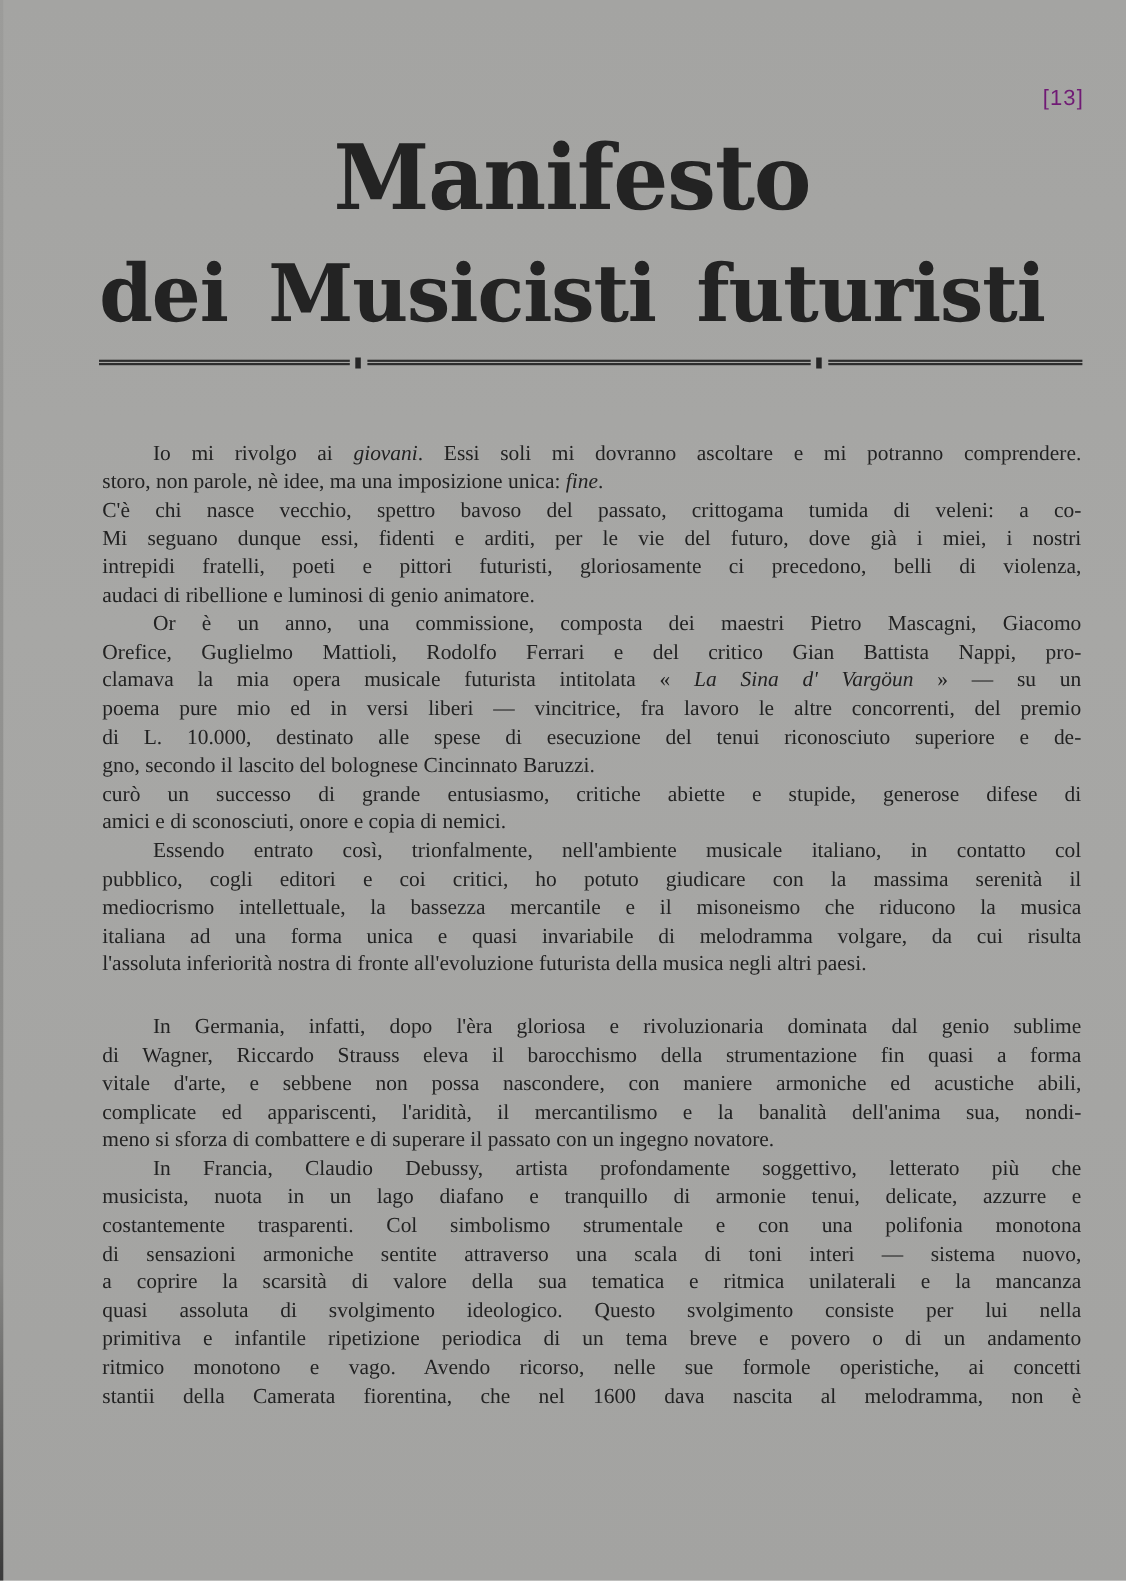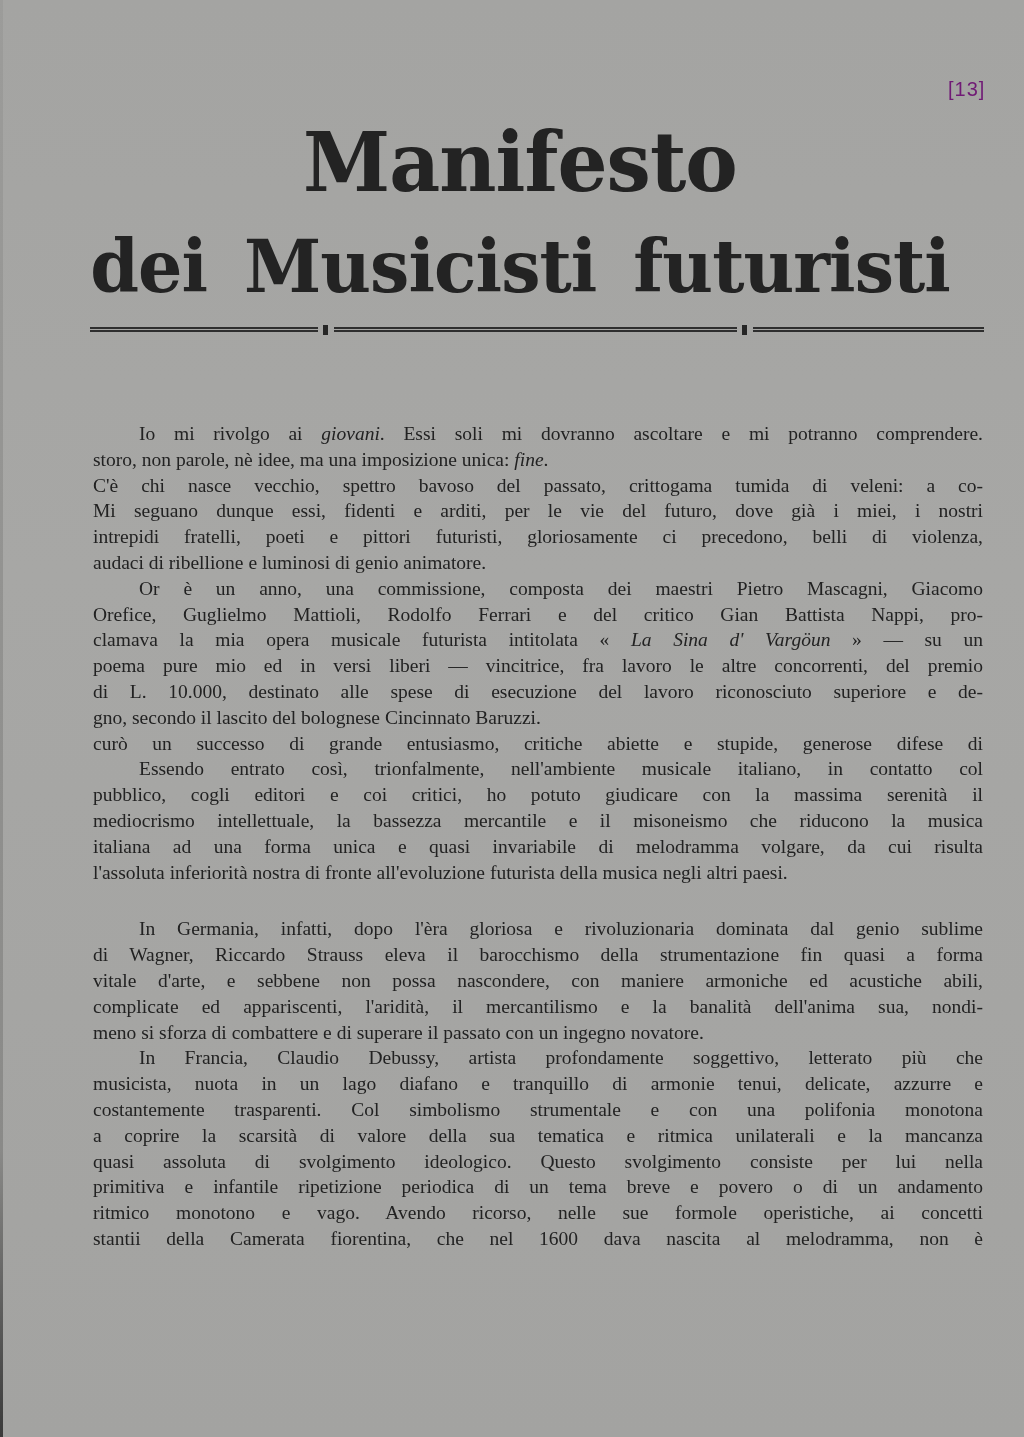--- a/index.html
+++ b/index.html
@@ -77,21 +77,20 @@
       width: 5px;
       height: 10px;
       background: #262626;
     }
     .body-text {
       position: absolute;
       left: 93px;
       width: 890px;
       font-size: 19.5px;
       color: #222;
-      margin-top: 21px;
     }
     .para {
       margin: 0;
     }
     .line {
       display: block;
       height: 25.8px;
       line-height: 25.8px;
       white-space: nowrap;
       text-align: justify;
@@ -135,44 +134,46 @@
     <p class="para">
       <span class="line">Mi seguano dunque essi, fidenti e arditi, per le vie del futuro, dove già i miei, i nostri</span>
       <span class="line">intrepidi fratelli, poeti e pittori futuristi, gloriosamente ci precedono, belli di violenza,</span>
       <span class="line last">audaci di ribellione e luminosi di genio animatore.</span>
     </p>
     <p class="para">
       <span class="line indent">Or è un anno, una commissione, composta dei maestri Pietro Mascagni, Giacomo</span>
       <span class="line">Orefice, Guglielmo Mattioli, Rodolfo Ferrari e del critico Gian Battista Nappi, pro-</span>
       <span class="line">clamava la mia opera musicale futurista intitolata « <em>La Sina d' Vargöun</em> » — su un</span>
       <span class="line">poema pure mio ed in versi liberi — vincitrice, fra lavoro le altre concorrenti, del premio</span>
-      <span class="line">di L. 10.000, destinato alle spese di esecuzione del lavoro riconosciuto superiore e de-</span>
+      <span class="line">di L. 10.000, destinato alle spese di esecuzione del tenui riconosciuto superiore e de-</span>
       <span class="line last">gno, secondo il lascito del bolognese Cincinnato Baruzzi.</span>
     </p>
     <p class="para">
       <span class="line">curò un successo di grande entusiasmo, critiche abiette e stupide, generose difese di</span>
+      <span class="line last">amici e di sconosciuti, onore e copia di nemici.</span>
     </p>
     <p class="para">
       <span class="line indent">Essendo entrato così, trionfalmente, nell'ambiente musicale italiano, in contatto col</span>
       <span class="line">pubblico, cogli editori e coi critici, ho potuto giudicare con la massima serenità il</span>
       <span class="line">mediocrismo intellettuale, la bassezza mercantile e il misoneismo che riducono la musica</span>
       <span class="line">italiana ad una forma unica e quasi invariabile di melodramma volgare, da cui risulta</span>
       <span class="line last">l'assoluta inferiorità nostra di fronte all'evoluzione futurista della musica negli altri paesi.</span>
     </p>
     <div class="section-gap"></div>
     <p class="para">
       <span class="line indent">In Germania, infatti, dopo l'èra gloriosa e rivoluzionaria dominata dal genio sublime</span>
       <span class="line">di Wagner, Riccardo Strauss eleva il barocchismo della strumentazione fin quasi a forma</span>
       <span class="line">vitale d'arte, e sebbene non possa nascondere, con maniere armoniche ed acustiche abili,</span>
       <span class="line">complicate ed appariscenti, l'aridità, il mercantilismo e la banalità dell'anima sua, nondi-</span>
       <span class="line last">meno si sforza di combattere e di superare il passato con un ingegno novatore.</span>
     </p>
     <p class="para">
       <span class="line indent">In Francia, Claudio Debussy, artista profondamente soggettivo, letterato più che</span>
       <span class="line">musicista, nuota in un lago diafano e tranquillo di armonie tenui, delicate, azzurre e</span>
       <span class="line">costantemente trasparenti. Col simbolismo strumentale e con una polifonia monotona</span>
+      <span class="line">di sensazioni armoniche sentite attraverso una scala di toni interi — sistema nuovo,</span>
       <span class="line">a coprire la scarsità di valore della sua tematica e ritmica unilaterali e la mancanza</span>
       <span class="line">quasi assoluta di svolgimento ideologico. Questo svolgimento consiste per lui nella</span>
       <span class="line">primitiva e infantile ripetizione periodica di un tema breve e povero o di un andamento</span>
       <span class="line">ritmico monotono e vago. Avendo ricorso, nelle sue formole operistiche, ai concetti</span>
       <span class="line">stantii della Camerata fiorentina, che nel 1600 dava nascita al melodramma, non è</span>
     </p>
   </div>
 
 </body></html>

